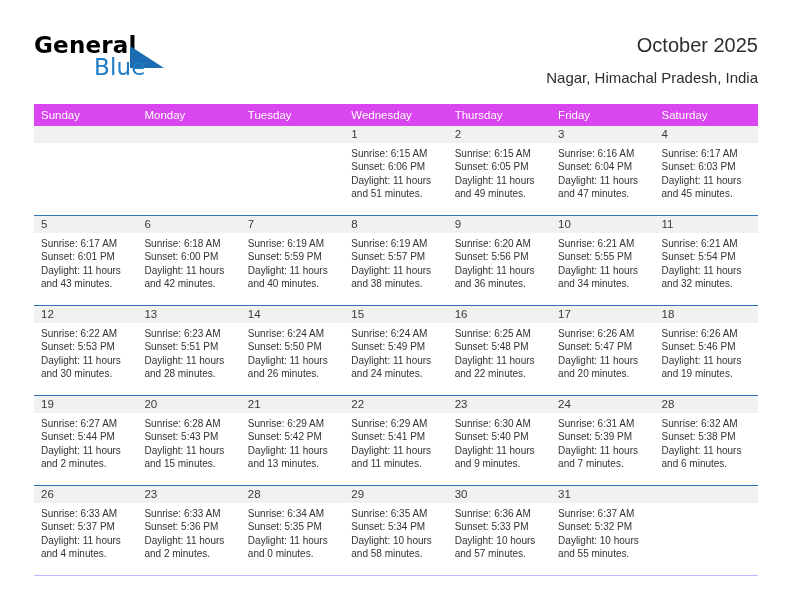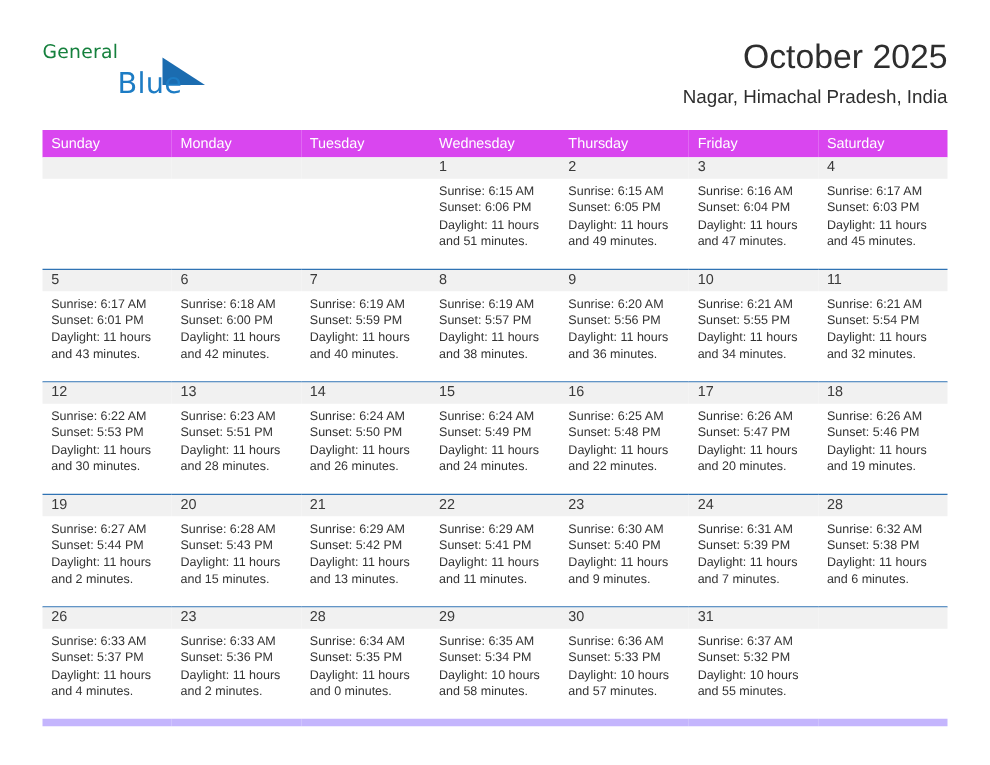--- a/index.html
+++ b/index.html
@@ -33,25 +33,25 @@
     position: absolute;
     left: 0;
     top: 4px;
     width: 220px;
     height: 56px;
   }
   .logo-general {
     position: absolute;
     left: 0;
     top: 0;
-    font-size: 15px;
+    font-size: 23px;
     letter-spacing: .2px;
-    color: #15803d;
+    color: #000000;
     font-family: "DejaVu Sans", sans-serif;
-    font-weight: 400;
+    font-weight: 700;
   }
   .logo-blue {
     position: absolute;
     left: 60px;
     top: 22px;
     font-size: 23px;
     letter-spacing: .2px;
     color: #1d7cc4;
     font-family: "DejaVu Sans", sans-serif;
     font-weight: 400;
@@ -66,21 +66,21 @@
     border-top: 22px solid transparent;
   }
 
   .title-block {
     position: absolute;
     right: 0;
     top: 0;
     text-align: right;
   }
   .cal-title {
-    font-size: 27px;
+    font-size: 20px;
     font-weight: 400;
     color: #2e2e2e;
     line-height: 34px;
     white-space: nowrap;
     font-family: "Liberation Sans", sans-serif;
   }
   .cal-subtitle {
     font-size: 15px;
     font-weight: 400;
     color: #2e2e2e;
@@ -118,21 +118,21 @@
 
   tbody td {
     vertical-align: top;
     padding: 0;
     border-top: 1px solid #3073b4;
     border-bottom: none;
     height: 89px;
     background: #ffffff;
   }
   tbody tr:first-child td { border-top: none; }
-  tbody tr:last-child td { border-bottom: 6px solid #c4b5fd; }
+  tbody tr:last-child td { border-bottom: 1px solid #c4b5fd; }
 
   .cell {
     position: relative;
     height: 89px;
     box-sizing: border-box;
   }
   .daynum-band {
     background: #f1f1f1;
     height: 17px;
     line-height: 17px;

